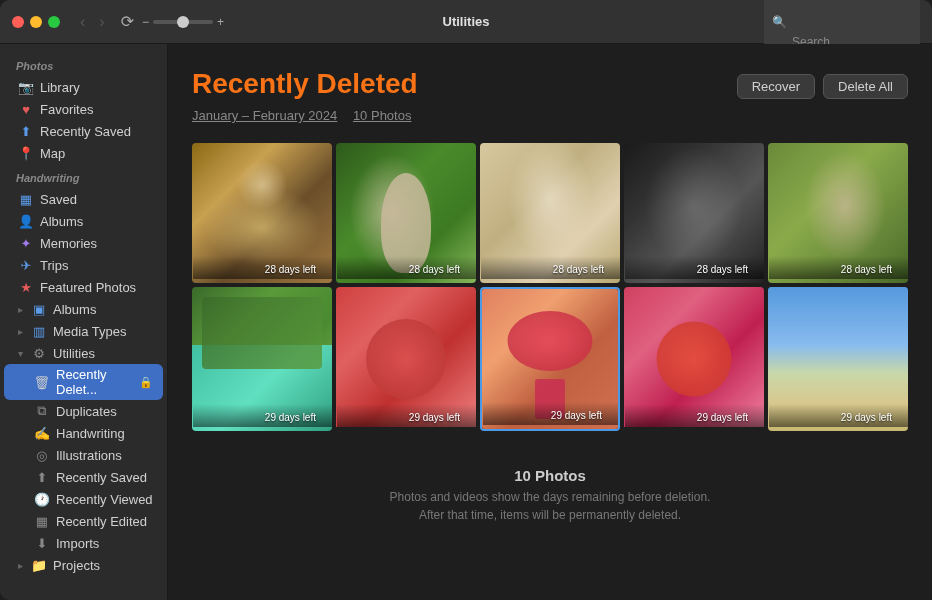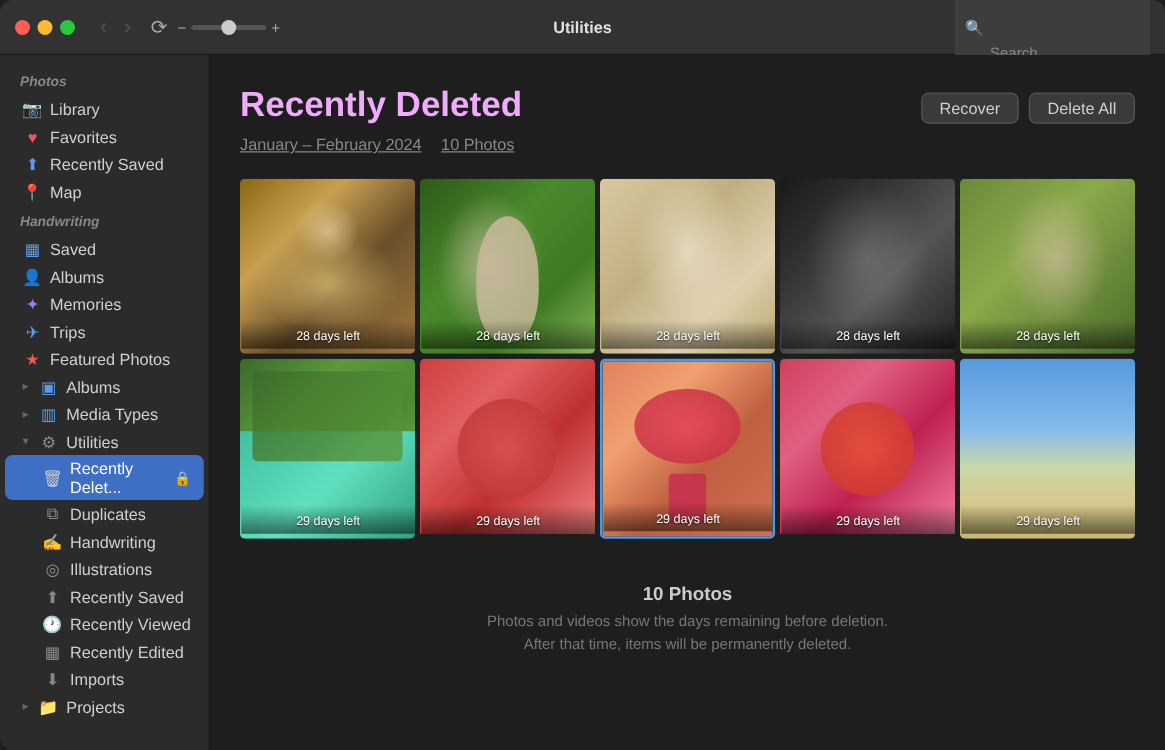--- a/index.html
+++ b/index.html
@@ -201,21 +201,21 @@
     .content::-webkit-scrollbar { width: 6px; }
     .content::-webkit-scrollbar-thumb { background: #555; border-radius: 3px; }
 
     .content-header {
       display: flex;
       align-items: flex-start;
       justify-content: space-between;
       margin-bottom: 8px;
     }
     .content-title {
-      color: #f0abfc;
+      color: #f97316;
       font-size: 28px;
       font-weight: 700;
     }
     .content-actions {
       display: flex;
       gap: 8px;
       padding-top: 6px;
       padding-left: 48px;
     }
     .action-btn {
@@ -252,21 +252,21 @@
       width: 100%;
       aspect-ratio: 1;
       object-fit: cover;
       display: block;
     }
     .photo-days {
       position: absolute;
       bottom: 4px;
       left: 1px;
       right: 0;
-      text-align: center;
+      text-align: right;
       color: #fff;
       font-size: 10px;
       text-shadow: 0 1px 2px rgba(0,0,0,0.8);
       background: linear-gradient(transparent, rgba(0,0,0,0.5));
       padding: 8px 16px 4px;
     }
 
     
     .photo-1 { background: linear-gradient(135deg, #8B6914 0%, #c8a050 30%, #6b4f2a 60%, #a07840 100%); }
     .photo-2 { background: linear-gradient(135deg, #2d5a1b 0%, #4a8a2b 40%, #3d7a22 70%, #87b85a 100%); }

